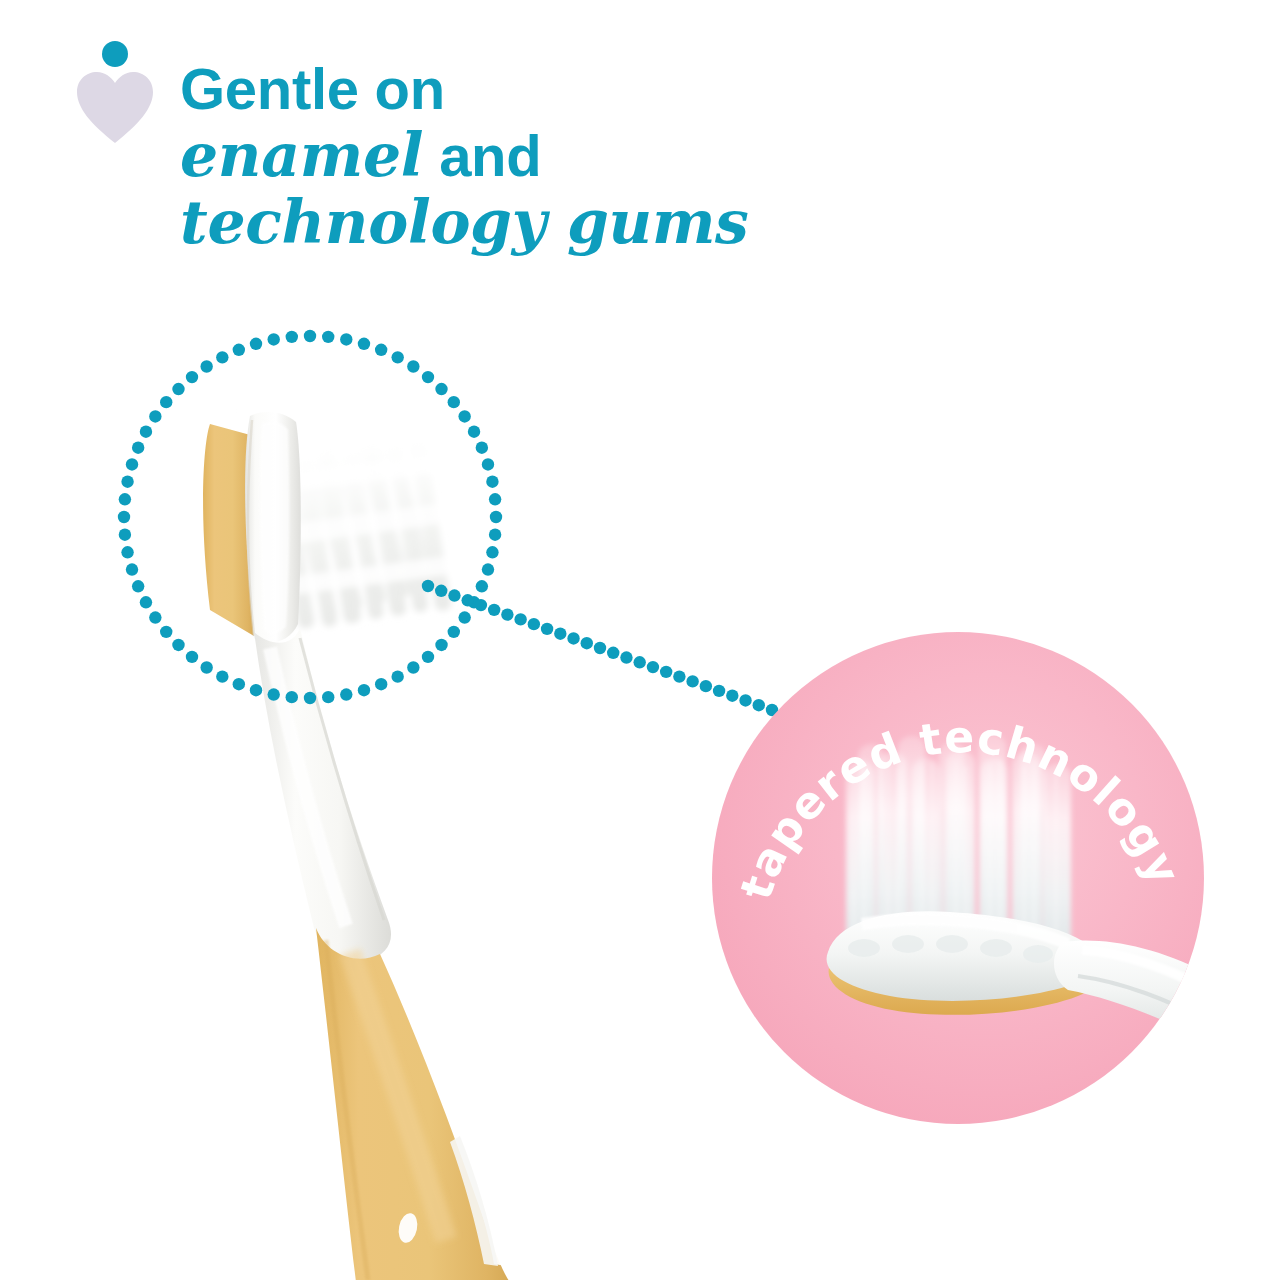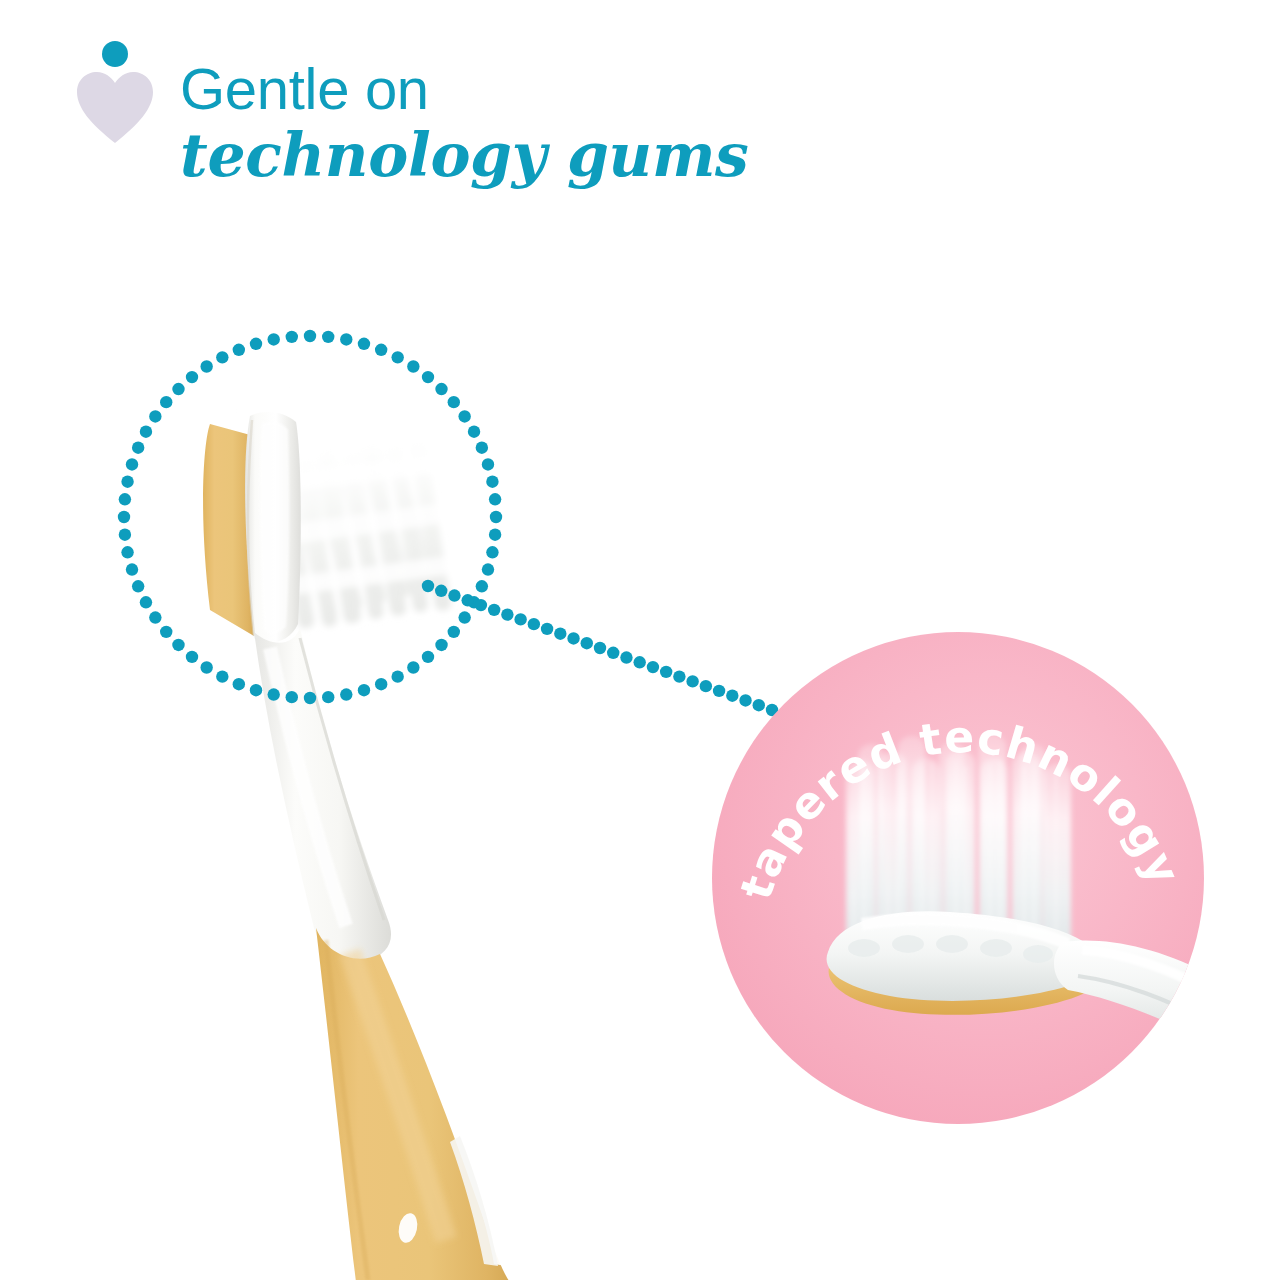--- a/index.html
+++ b/index.html
@@ -39,21 +39,21 @@
     line-height: 1.13;
   }
   .hl-line {
     display: block;
     font-size: 58px;
     letter-spacing: -0.3px;
     white-space: nowrap;
   }
   .hl-line .reg {
     font-family: "Liberation Sans", sans-serif;
-    font-weight: 400;
+    font-weight: 700;
   }
   .hl-line .ital {
     font-family: "DejaVu Serif", "Liberation Serif", serif;
     font-style: italic;
     font-weight: 700;
     font-size: 60px;
   }
 
   
   .dotted-circle {
@@ -467,18 +467,21 @@
                C 44 39, 50 34, 58 34
                C 69 34, 78 42, 78 54
                C 78 70, 64 86, 40 105 Z" fill="#ddd8e5"></path>
     </svg>
 
     <div class="headline-text">
       <span class="hl-line">
         <span class="reg">Gentle on</span>
       </span>
       <span class="hl-line">
+        <span class="ital">enamel</span><span class="reg"> and</span>
+      </span>
+      <span class="hl-line">
         <span class="ital">technology gums</span>
       </span>
     </div>
   </div>
 
 </div>
 
 </body></html>

